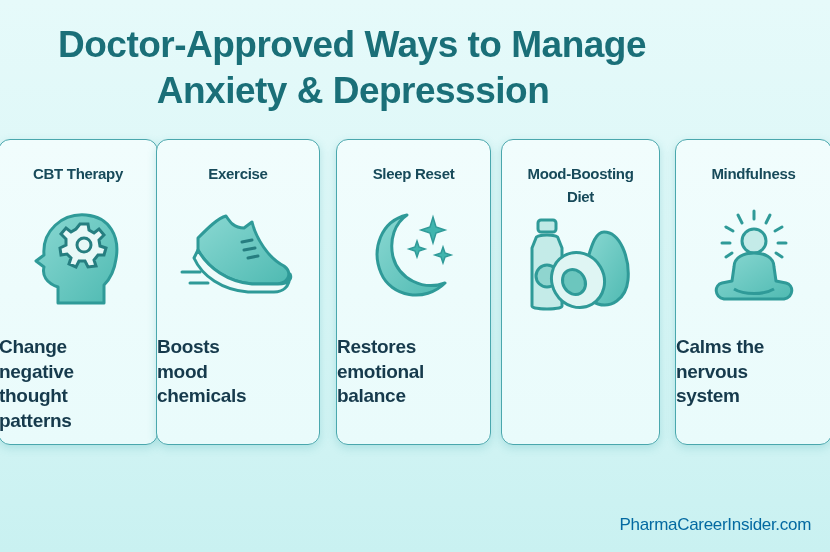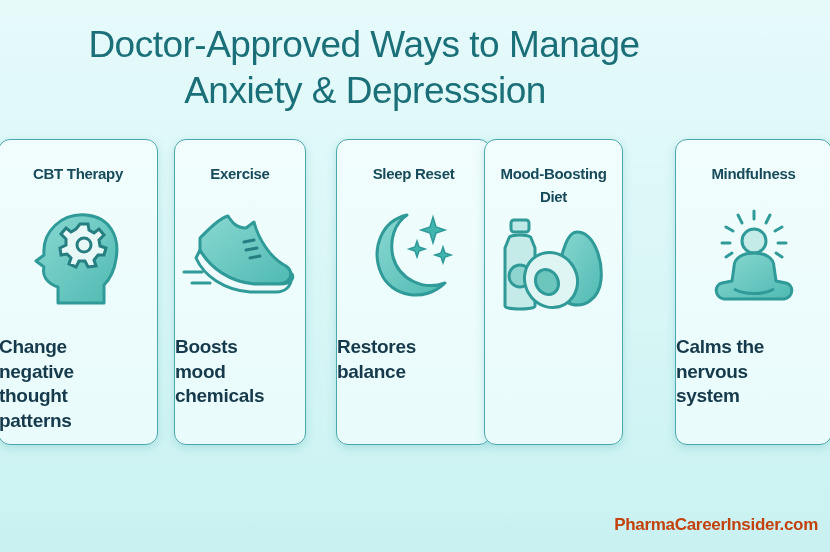--- a/index.html
+++ b/index.html
@@ -3,23 +3,22 @@
 <meta charset="utf-8">
 <style>
   html, body { margin: 0; padding: 0; }
   body {
     width: 830px; height: 552px; overflow: hidden; position: relative;
     background: linear-gradient(180deg, #e6fafa 0%, #d8f6f6 55%, #c9f1f1 100%);
     font-family: "Liberation Sans", "DejaVu Sans", sans-serif;
   }
   .title {
     position: absolute; left: 0; top: 22px; width: 734px; text-align: center;
-    color: #1a6f78; font-weight: normal; font-size: 37px; line-height: 46px;
+    color: #1a6f78; font-weight: bold; font-size: 37px; line-height: 46px;
     letter-spacing: -0.5px;
-    margin-left: 12px;
   }
   .title .line2 { display: block; padding-right: 28px; }
   .title .line1 { display: block; padding-right: 30px; }
   .card {
     position: absolute; top: 139px; height: 306px;
     background: linear-gradient(180deg, #f1fdfd 0%, #e9fbfb 100%);
     border: 1.5px solid #4aa7ad; border-radius: 12px;
     box-shadow: 0 3px 8px rgba(60,170,175,0.25);
     box-sizing: border-box;
   }
@@ -28,22 +27,22 @@
     color: #174a5a; font-weight: bold; font-size: 15px; line-height: 23px;
     letter-spacing: -0.3px;
   }
   .card-icon { position: absolute; left: 0; right: 0; top: 58px; height: 120px; display: flex; justify-content: center; align-items: center; }
   .card-desc {
     position: absolute; left: 0; right: 0; top: 195px; text-align: left;
     color: #163a4c; font-weight: bold; font-size: 19px; line-height: 24.5px;
     letter-spacing: -0.3px;
   }
   .footer {
-    position: absolute; right: 12px; top: 515px; color: #c2410c;
-    font-size: 17px; letter-spacing: -0.3px; font-weight: bold;
+    position: absolute; right: 19px; top: 515px; color: #0369a1;
+    font-size: 17px; letter-spacing: -0.3px;
   }
 </style>
 </head>
 <body>
 
 <div class="title">
   <span class="line1">Doctor-Approved Ways to Manage</span>
   <span class="line2">Anxiety &amp; Depresssion</span>
 </div>
 
@@ -68,21 +67,21 @@
     </svg>
   </div>
   <div class="card-desc">
     <div>Change</div>
     <div>negative</div>
     <div>thought</div>
     <div>patterns</div>
   </div>
 </div>
 
-<div class="card" style="left:174px; width:132px;">
+<div class="card" style="left:156px; width:164px;">
   <div class="card-title">Exercise</div>
   <div class="card-icon">
     <svg width="120" height="100" viewBox="0 0 120 100">
       <path d="M20 30 C30 20 40 10 48 8 C52 14 56 20 66 20 L74 14 C78 30 90 50 106 58 C114 64 112 74 100 76 L74 76 C50 74 30 60 20 42 Z" fill="url(#tg)" stroke="#2f9a98" stroke-width="3" stroke-linejoin="round"></path>
       <path d="M20 42 C30 60 50 74 74 76 L100 76 C112 76 114 70 112 66 C112 80 104 84 96 84 L70 84 C44 82 24 68 16 50 Z" fill="#eefbfa" stroke="#2f9a98" stroke-width="3" stroke-linejoin="round"></path>
       <path d="M64 34 L74 32 M66 42 L77 40 M70 50 L80 48" stroke="#267e80" stroke-width="3" stroke-linecap="round"></path>
       <path d="M4 64 L22 64 M12 75 L30 75" stroke="#2f9a98" stroke-width="3" stroke-linecap="round"></path>
     </svg>
   </div>
   <div class="card-desc">
@@ -97,25 +96,26 @@
   <div class="card-icon">
     <svg width="110" height="110" viewBox="0 0 110 110">
       <path d="M48 12 C22 18 12 46 22 70 C32 94 66 100 86 80 C64 88 40 76 34 54 C30 36 36 20 48 12 Z" fill="url(#tg)" stroke="#2f9a98" stroke-width="3" stroke-linejoin="round"></path>
       <path d="M74 14 L77 24 L86 27 L77 30 L74 40 L71 30 L62 27 L71 24 Z" fill="#3fb5ae" stroke="#2f9a98" stroke-width="1.5"></path>
       <path d="M58 38 L60 44 L66 46 L60 48 L58 54 L56 48 L50 46 L56 44 Z" fill="#3fb5ae" stroke="#2f9a98" stroke-width="1.5"></path>
       <path d="M84 44 L86 50 L92 52 L86 54 L84 60 L82 54 L76 52 L82 50 Z" fill="#3fb5ae" stroke="#2f9a98" stroke-width="1.5"></path>
     </svg>
   </div>
   <div class="card-desc">
     <div>Restores</div>
+    <div>emotional</div>
     <div>balance</div>
   </div>
 </div>
 
-<div class="card" style="left:484px; width:139px;">
+<div class="card" style="left:501px; width:159px;">
   <div class="card-title" style="top:22px;">
     <div>Mood-Boosting</div>
     <div>Diet</div>
   </div>
   <div class="card-icon" style="top:68px;">
     <svg width="110" height="100" viewBox="0 0 110 100">
       <rect x="12" y="2" width="18" height="12" rx="3" fill="#bfe9e6" stroke="#2f9a98" stroke-width="3"></rect>
       <path d="M10 20 C10 16 32 16 32 20 L36 30 L36 88 C36 92 6 92 6 88 L6 30 Z" fill="#c4ebe8" stroke="#2f9a98" stroke-width="3" stroke-linejoin="round"></path>
       <circle cx="21" cy="58" r="11" fill="#8fd5cf" stroke="#2f9a98" stroke-width="3"></circle>
       <path d="M78 14 C94 14 104 40 102 62 C100 82 84 90 72 86 C58 82 56 60 62 40 C66 26 70 14 78 14 Z" fill="url(#tg)" stroke="#2f9a98" stroke-width="3"></path>

